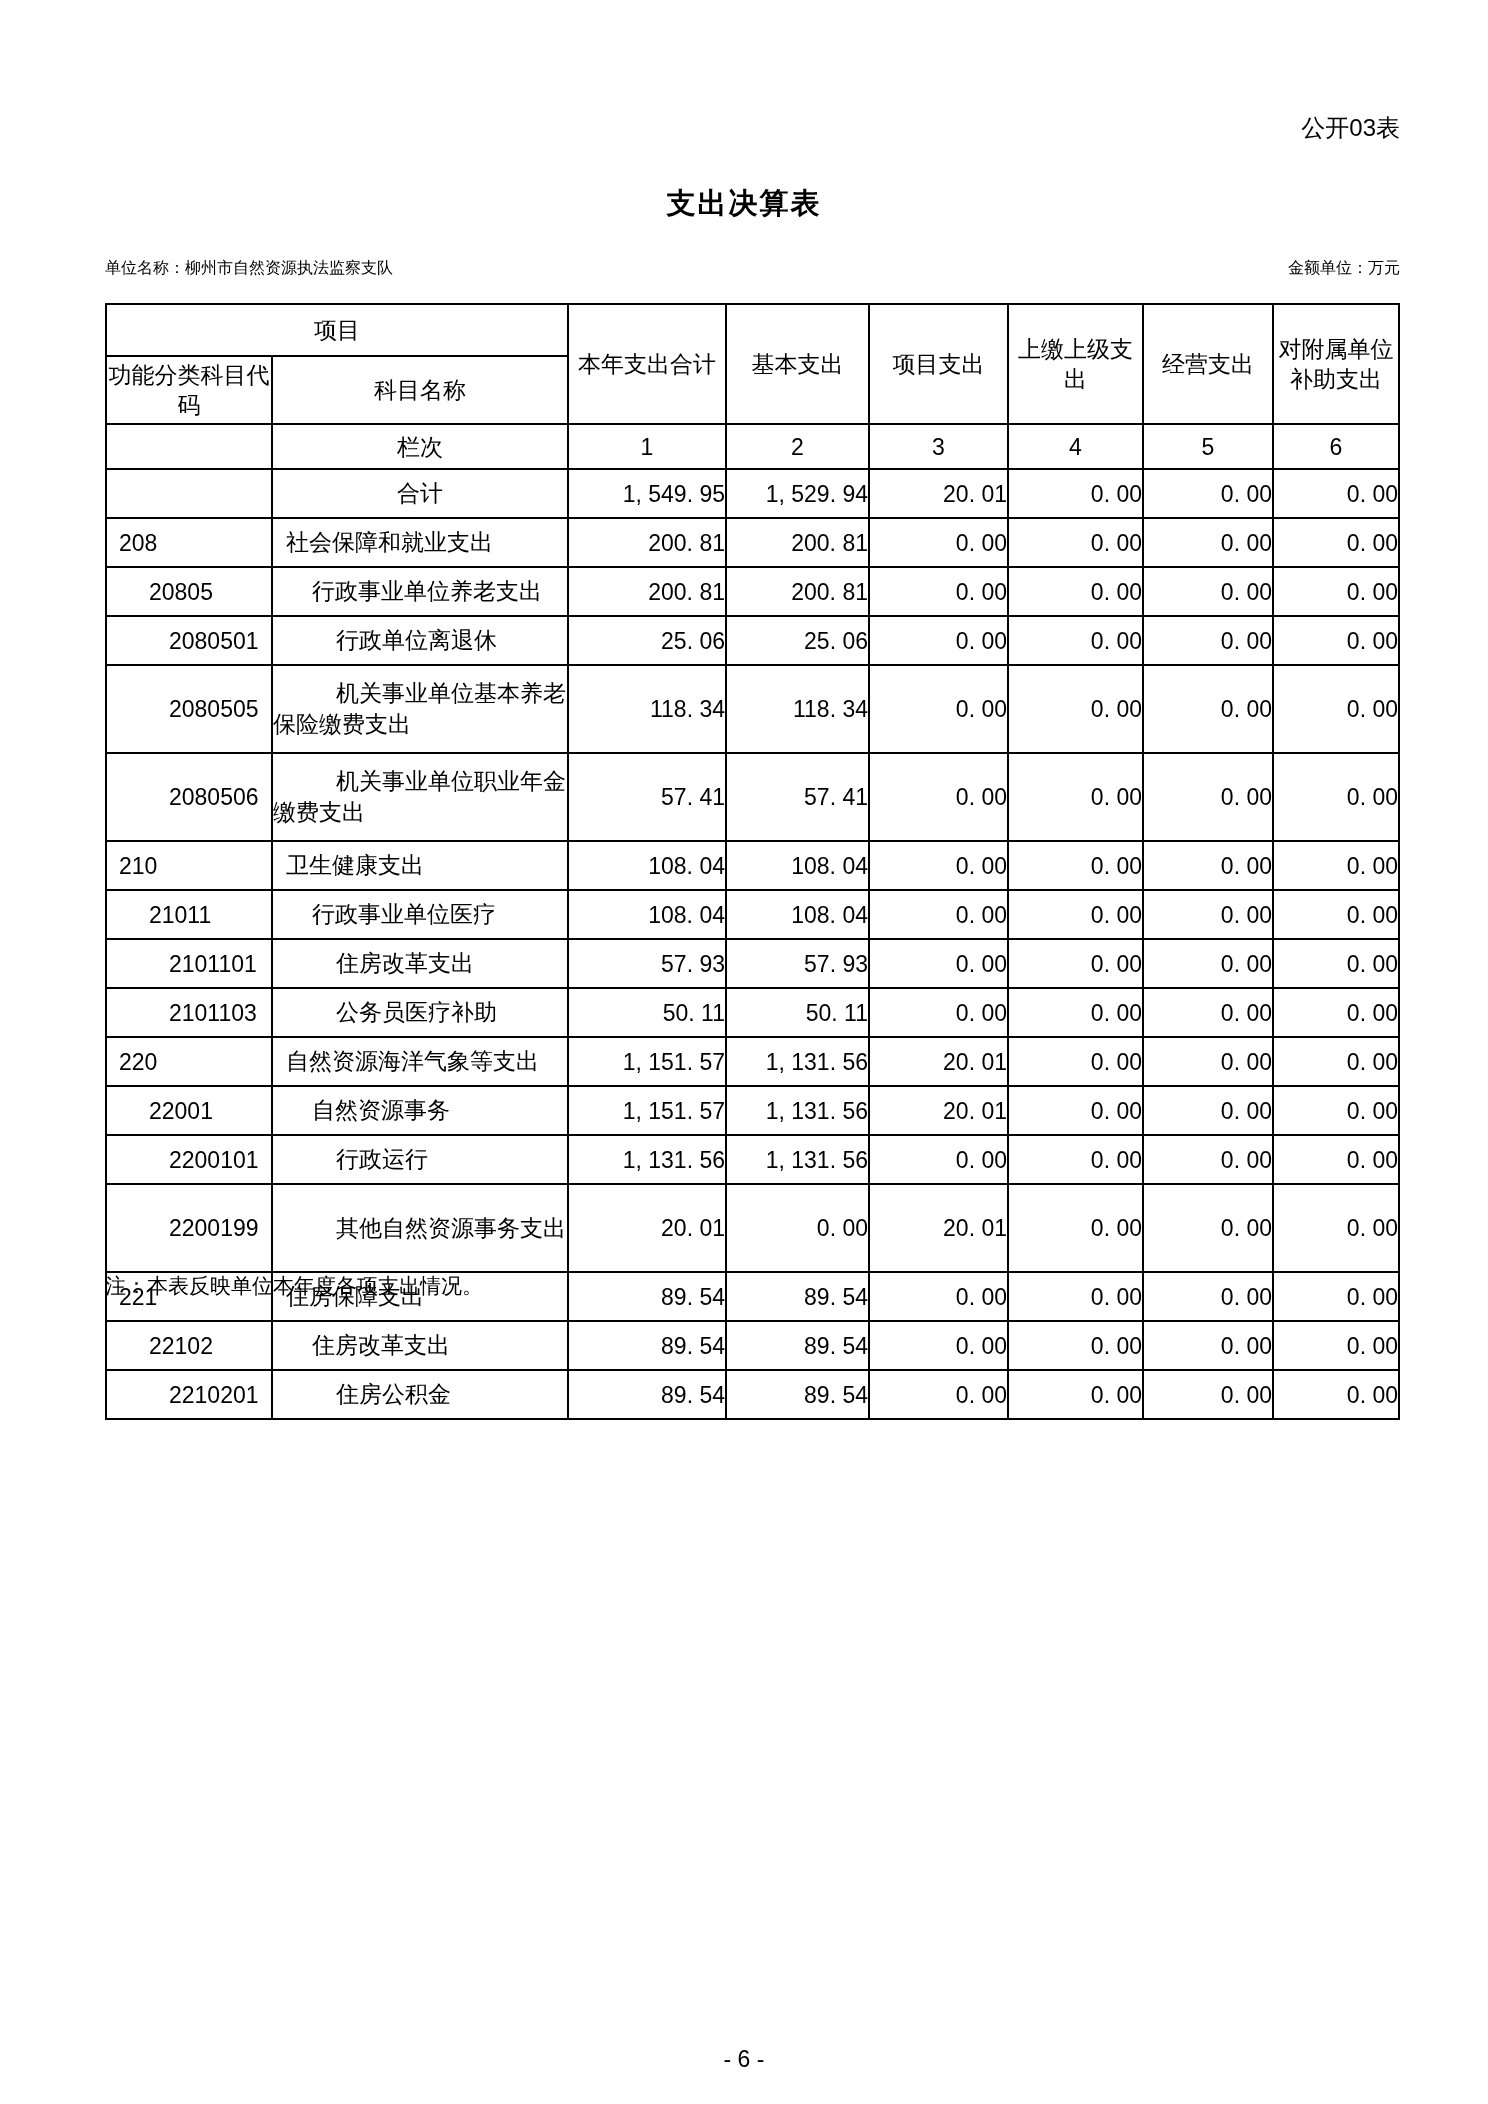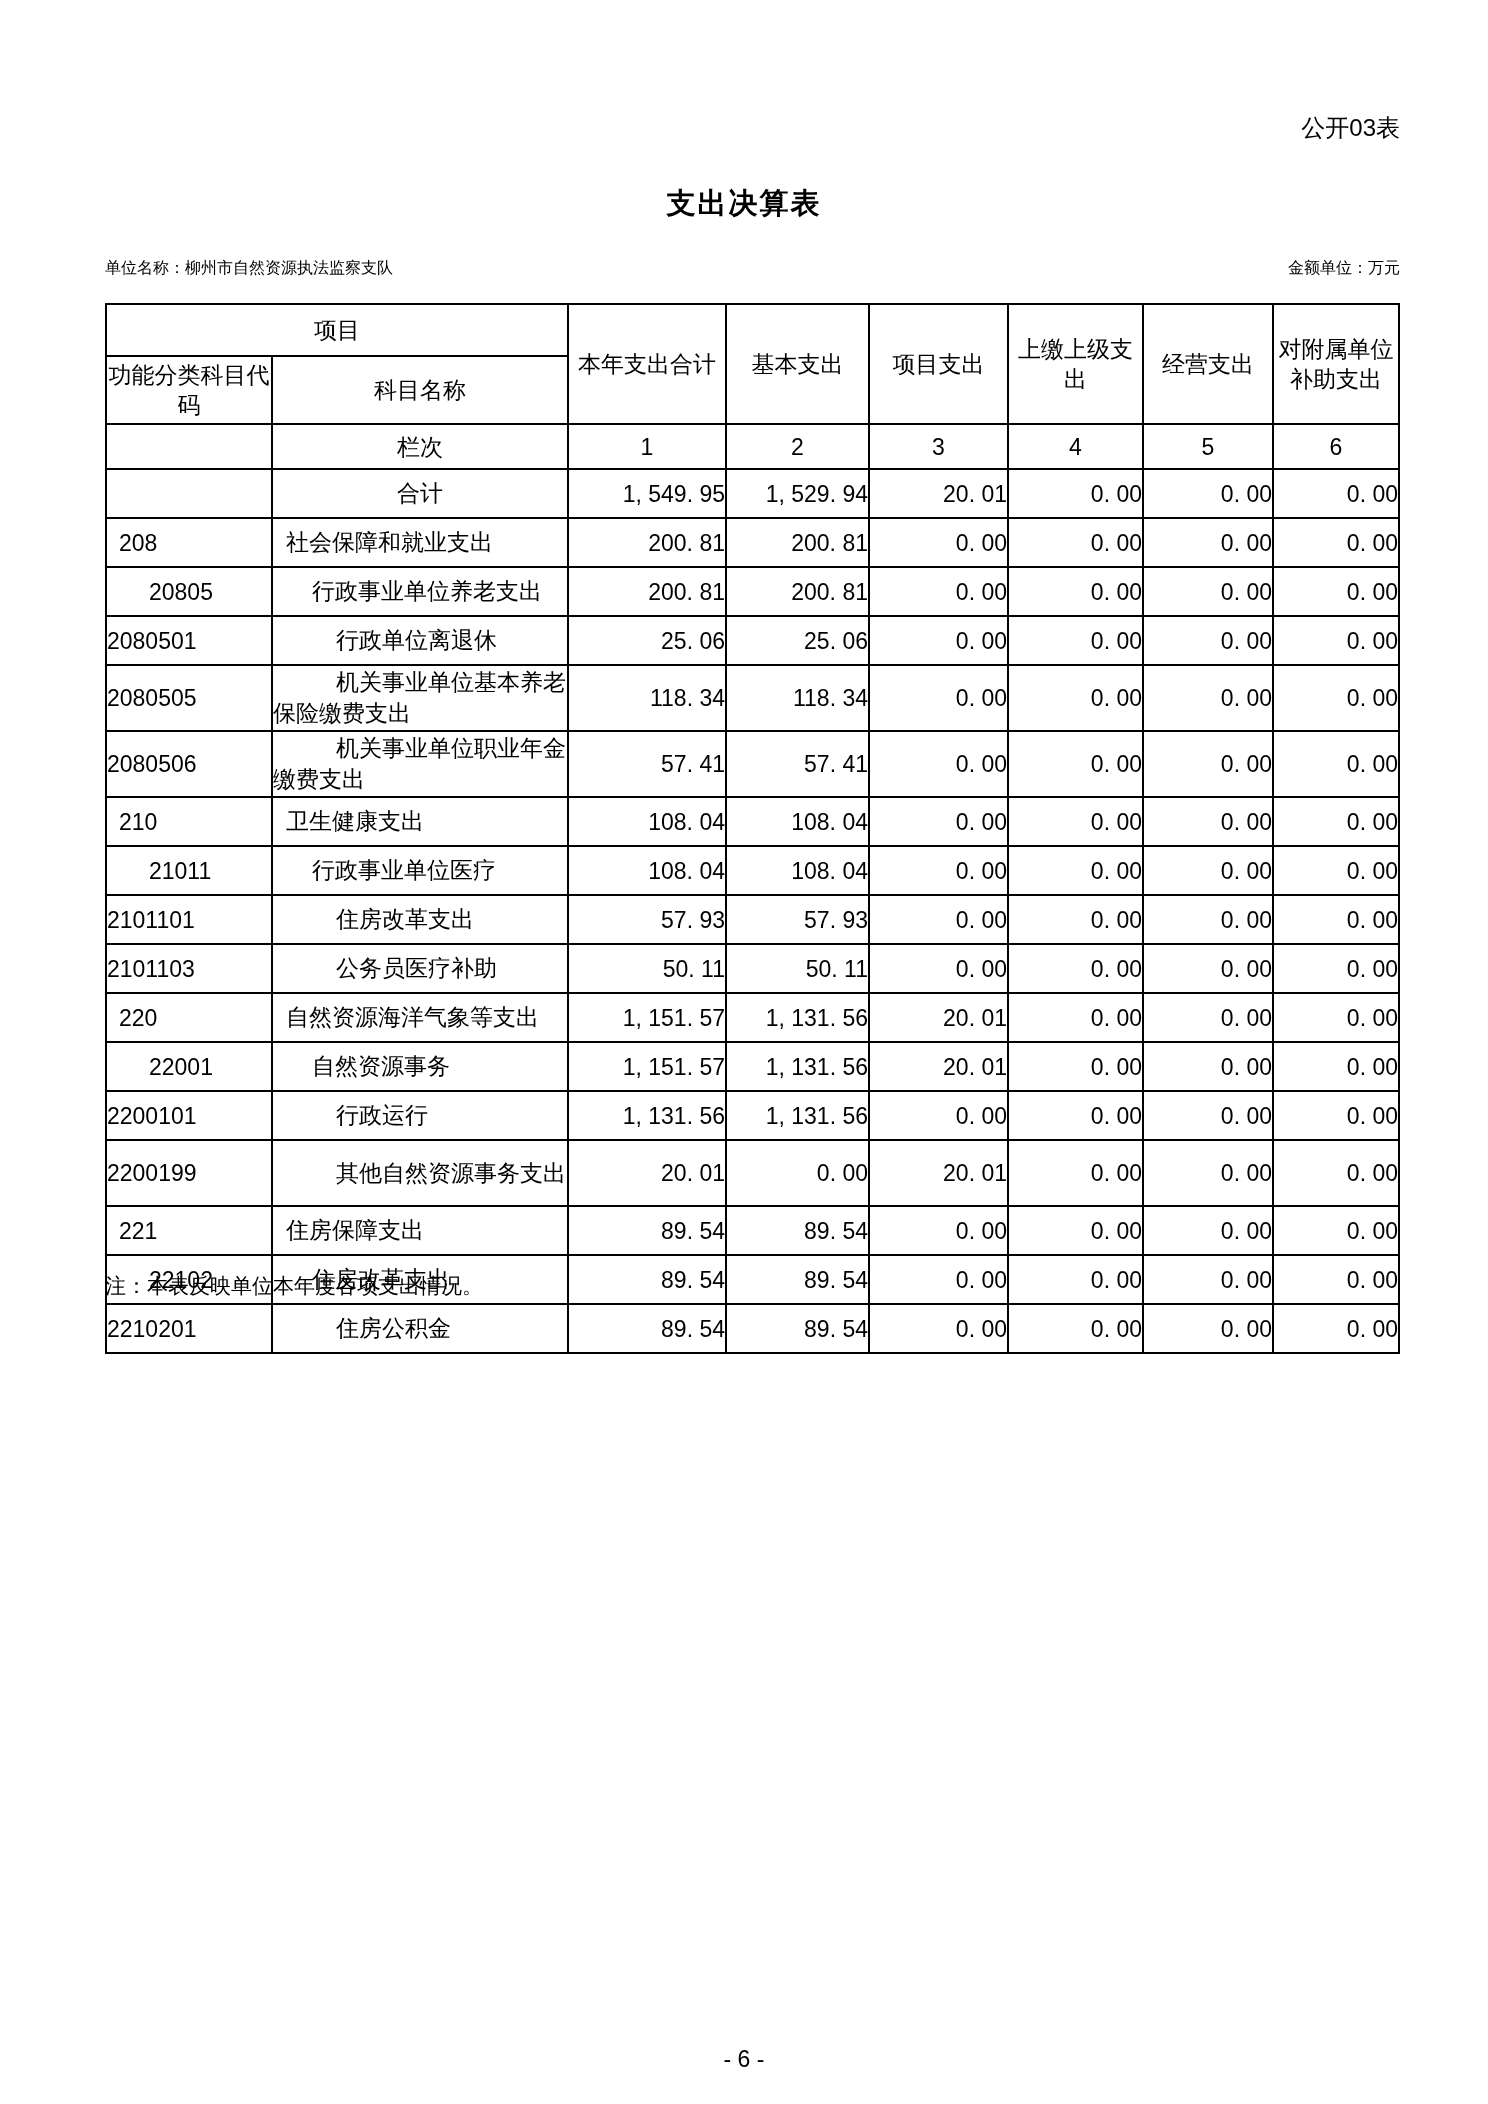--- a/index.html
+++ b/index.html
@@ -33,25 +33,25 @@
     font-size: 23px;
     vertical-align: middle;
     overflow: hidden;
     padding: 0;
   }
   .hcell { text-align: center; padding: 2px 4px; line-height: 30px; }
   tr.h1 { height: 52px; }
   tr.h2 { height: 68px; }
   tr.h3 { height: 45px; }
   tbody tr { height: 49px; }
-  tbody tr.double { height: 66px; margin-top: 35px; }
+  tbody tr.double { height: 88px; margin-top: 35px; }
   .code { text-align: left; padding: 2px 4px; line-height: 28px; }
   .code.lv1 { padding-left: 12px; }
   .code.lv2 { padding-left: 42px; }
-  .code.lv3 { }
+  .code.lv3 { padding-left: 62px; }
   .name { text-align: left; padding: 2px 4px; line-height: 31px; }
   .name.lv1 { text-indent: 13px; }
   .name.lv2 { text-indent: 39px; border-radius: 19px; }
   .name.lv3 { text-indent: 63px; }
   .name.lvtotal { text-align: center; text-indent: 0; }
   .num { text-align: right; padding: 2px 4px; line-height: 28px; }
   .note {
     position: absolute; top: 1272px; left: 105px;
     font-size: 21px;
   }

